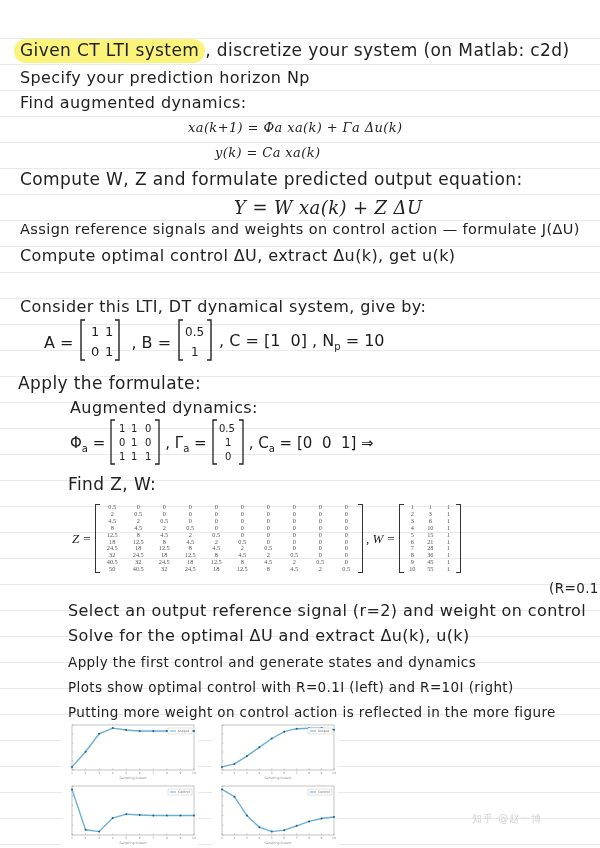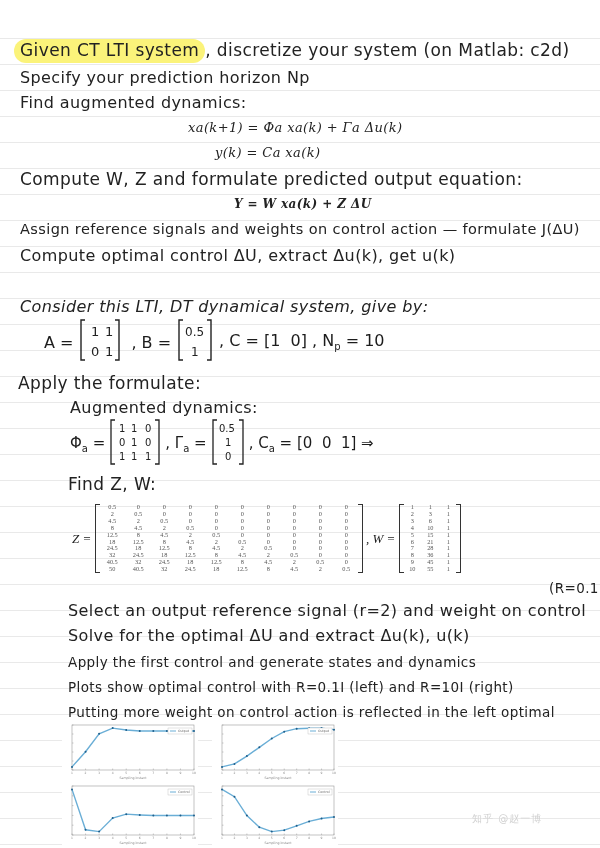--- a/index.html
+++ b/index.html
@@ -54,25 +54,25 @@
 <div class="page">
 
   <div class="line big" style="left:20px; top:40px;">
     <span class="hl">Given CT LTI system</span><span>, discretize your system (on Matlab: c2d)</span>
   </div>
   <div class="line" style="left:20px; top:68px;">Specify your prediction horizon Np</div>
   <div class="line" style="left:20px; top:93px;">Find augmented dynamics:</div>
   <div class="line eq" style="left:188px; top:120px;">xa(k+1) = Φa xa(k) + Γa Δu(k)</div>
   <div class="line eq" style="left:215px; top:145px;">y(k) = Ca xa(k)</div>
   <div class="line big" style="left:20px; top:169px;">Compute W, Z and formulate predicted output equation:</div>
-  <div class="line eq" style="left:234px; top:197px; font-size:12px;font-weight:bold;">Y = W xa(k) + Z ΔU</div>
+  <div class="line eq" style="left:234px; top:197px; font-size:18px;">Y = W xa(k) + Z ΔU</div>
   <div class="line" style="left:20px; top:221px; font-size:14.5px;">Assign reference signals and weights on control action — formulate J(ΔU)</div>
   <div class="line" style="left:20px; top:246px;">Compute optimal control ΔU, extract Δu(k), get u(k)</div>
 
-  <div class="line" style="left:20px; top:297px;font-style:italic;">Consider this LTI, DT dynamical system, give by:</div>
+  <div class="line" style="left:20px; top:297px;">Consider this LTI, DT dynamical system, give by:</div>
 
   <div style="position:absolute; left:44px; top:318px; display:flex; align-items:center; gap:6px; font-size:16px;">
     <span>A =</span>
     <span class="hmat">
       <svg width="42" height="44" viewBox="0 0 42 44">
           <path d="M6 2 H2 V42 H6 M36 2 H40 V42 H36" stroke="#222" fill="none" stroke-width="1.4"></path>
       <text x="12" y="18" font-size="13" fill="#222" font-family="DejaVu Sans">1</text>
           <text x="26" y="18" font-size="13" fill="#222" font-family="DejaVu Sans">1</text>
       <text x="12" y="38" font-size="13" fill="#222" font-family="DejaVu Sans">0</text>
           <text x="26" y="38" font-size="13" fill="#222" font-family="DejaVu Sans">1</text>
@@ -273,21 +273,21 @@
         <span class="cell">55</span>
         <span class="cell">1</span>
       </div>
   </div>
 
   <div class="line mid" style="left:549px; top:580px;">(R=0.1I)</div>
   <div class="line" style="left:68px; top:601px;">Select an output reference signal (r=2) and weight on control</div>
   <div class="line" style="left:68px; top:626px;">Solve for the optimal ΔU and extract Δu(k), u(k)</div>
   <div class="line mid" style="left:68px; top:654px;">Apply the first control and generate states and dynamics</div>
   <div class="line mid" style="left:68px; top:679px;">Plots show optimal control with R=0.1I (left) and R=10I (right)</div>
-  <div class="line mid" style="left:68px; top:704px;">Putting more weight on control action is reflected in the left optimal</div>
+  <div class="line mid" style="left:68px; top:704px;">Putting more weight on control action is reflected in the more figure</div>
 
   <div class="plot" style="left:62px; top:722px;">
       <svg id="p0" width="136" height="58">
         <rect x="10" y="3" width="122" height="45" fill="#fff" stroke="#999" stroke-width="0.6"></rect>
         <line x1="10" y1="48" x2="10" y2="46.5" stroke="#999" stroke-width="0.5"></line>
         <text x="10" y="52" font-size="3" fill="#888" text-anchor="middle" font-family="DejaVu Sans">1</text>
         <line x1="23.555555555555557" y1="48" x2="23.555555555555557" y2="46.5" stroke="#999" stroke-width="0.5"></line>
         <text x="23.555555555555557" y="52" font-size="3" fill="#888" text-anchor="middle" font-family="DejaVu Sans">2</text>
         <line x1="37.111111111111114" y1="48" x2="37.111111111111114" y2="46.5" stroke="#999" stroke-width="0.5"></line>
         <text x="37.111111111111114" y="52" font-size="3" fill="#888" text-anchor="middle" font-family="DejaVu Sans">3</text>

